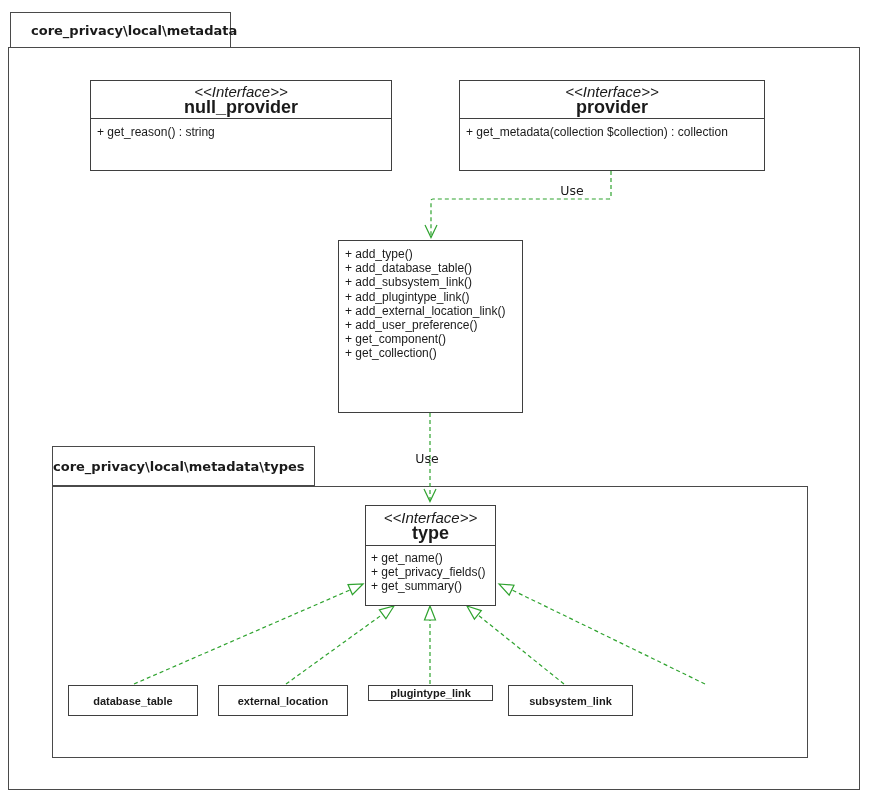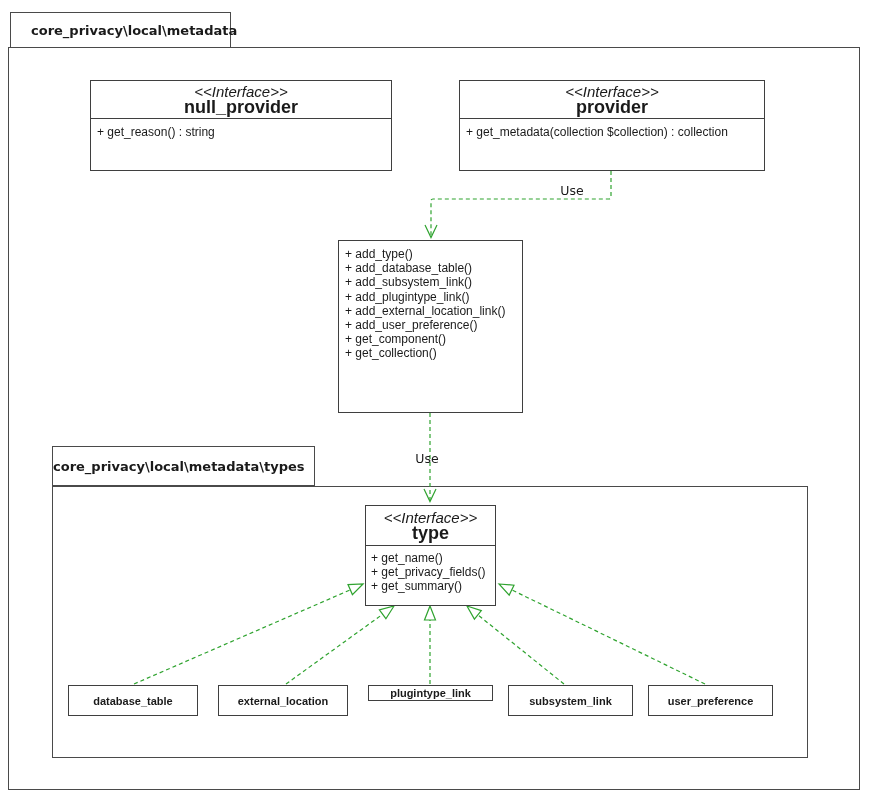--- a/index.html
+++ b/index.html
@@ -163,17 +163,14 @@
   </div>
   <div class="simple-class" style="left:218px; top:685px; width:130px; height:31px;">
     <span>external_location</span>
   </div>
   <div class="simple-class" style="left:368px; top:685px; width:125px; height:16px;">
     <span>plugintype_link</span>
   </div>
   <div class="simple-class" style="left:508px; top:685px; width:125px; height:31px;">
     <span>subsystem_link</span>
   </div>
-  <div class="simple-class" style="left:648px; top:685px; width:125px; height:31px;">
-    <span>user_preference</span>
-  </div>
 
 </div>
 
 </body></html>

